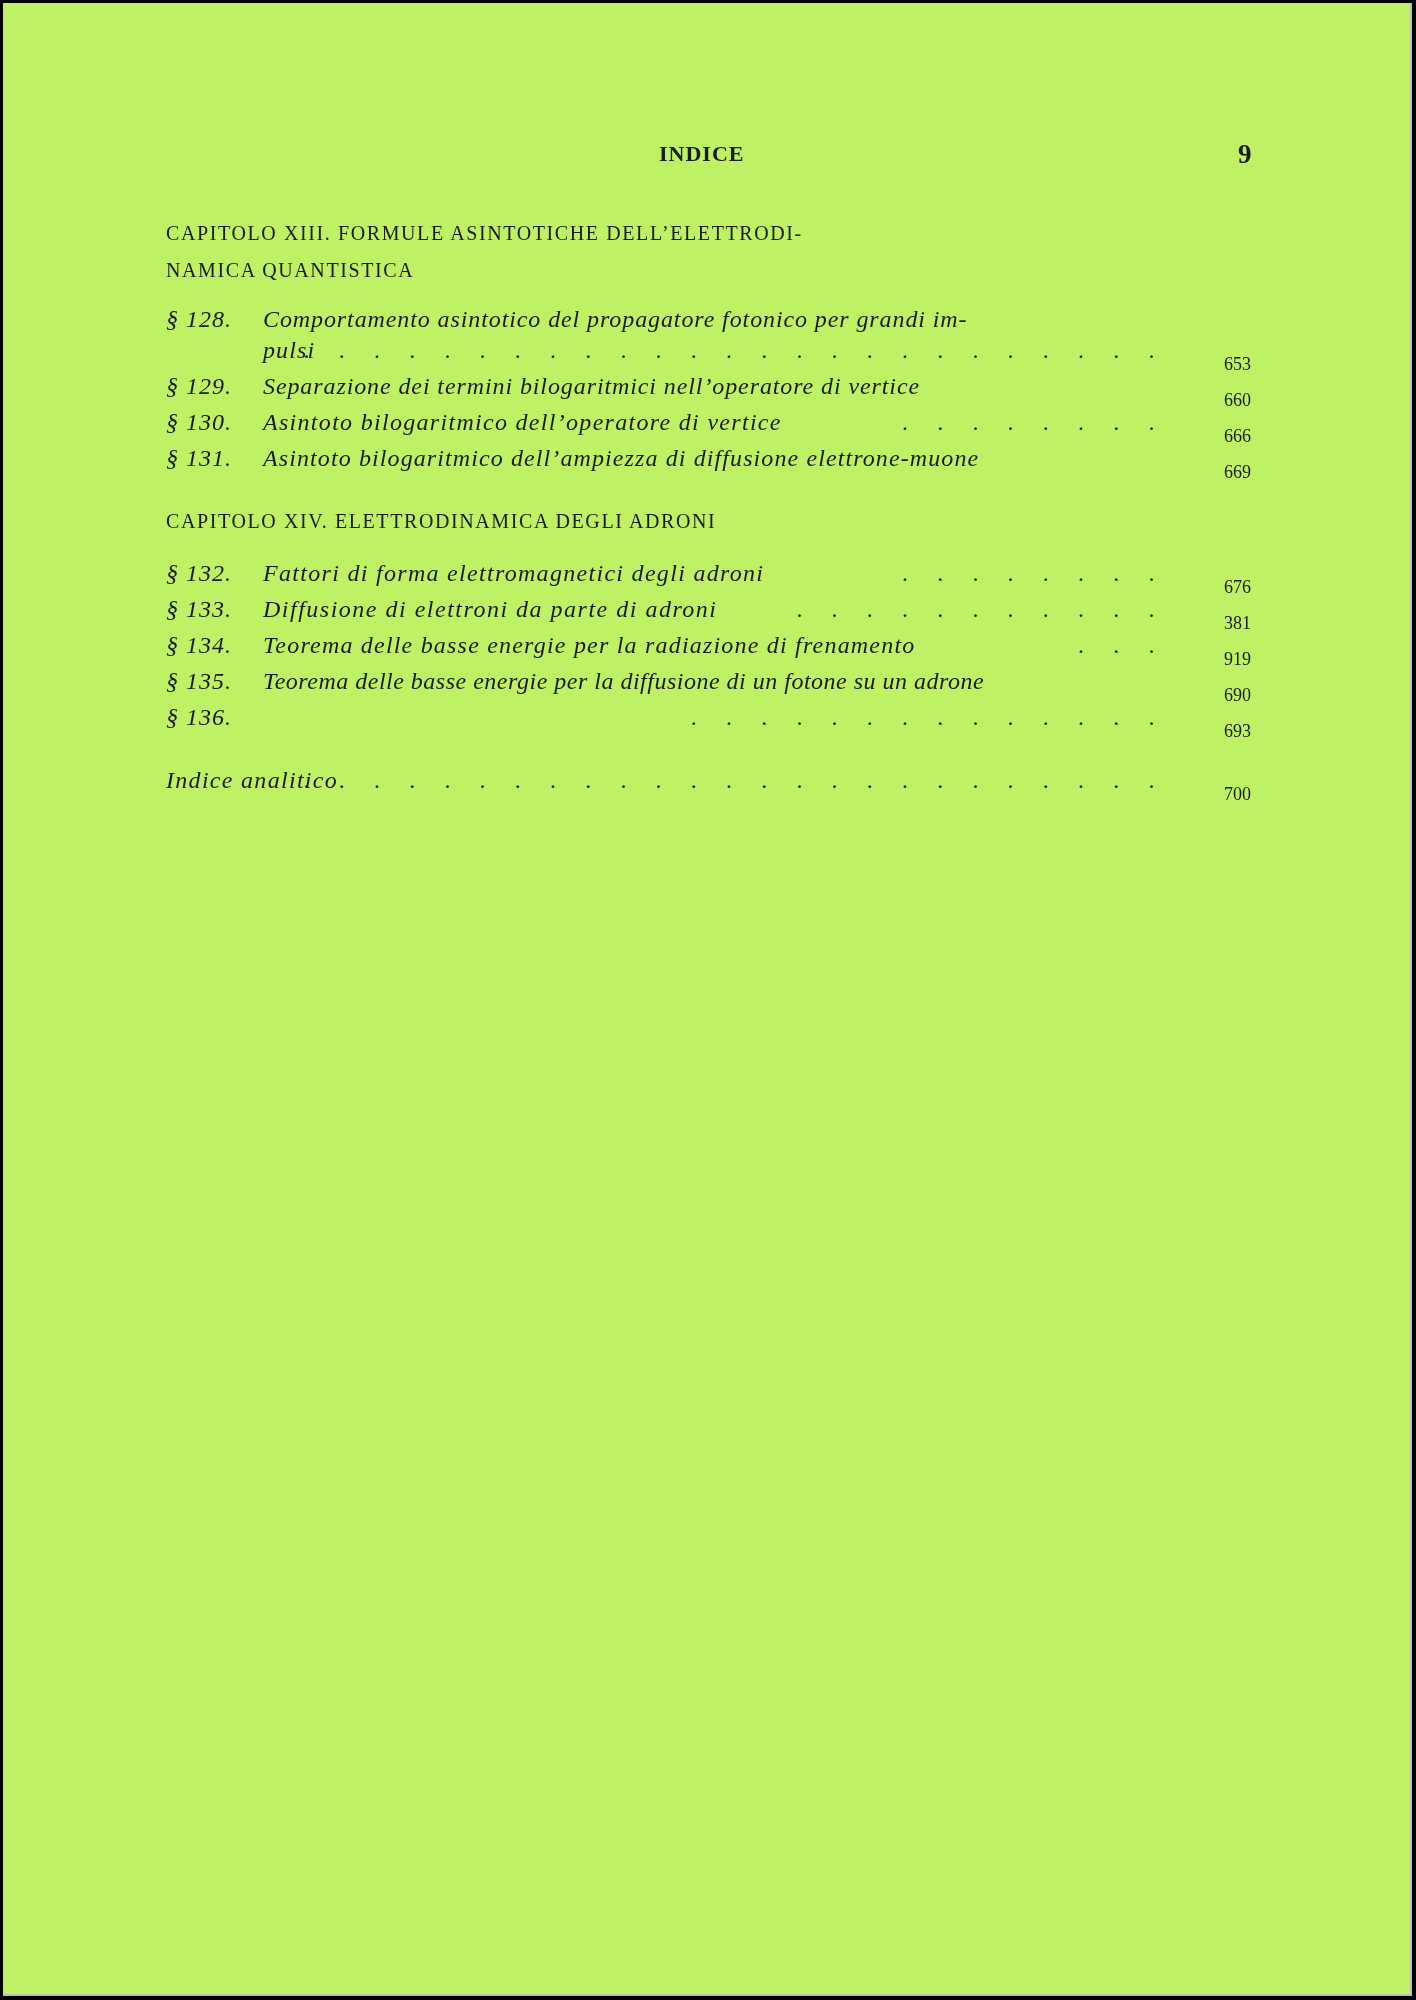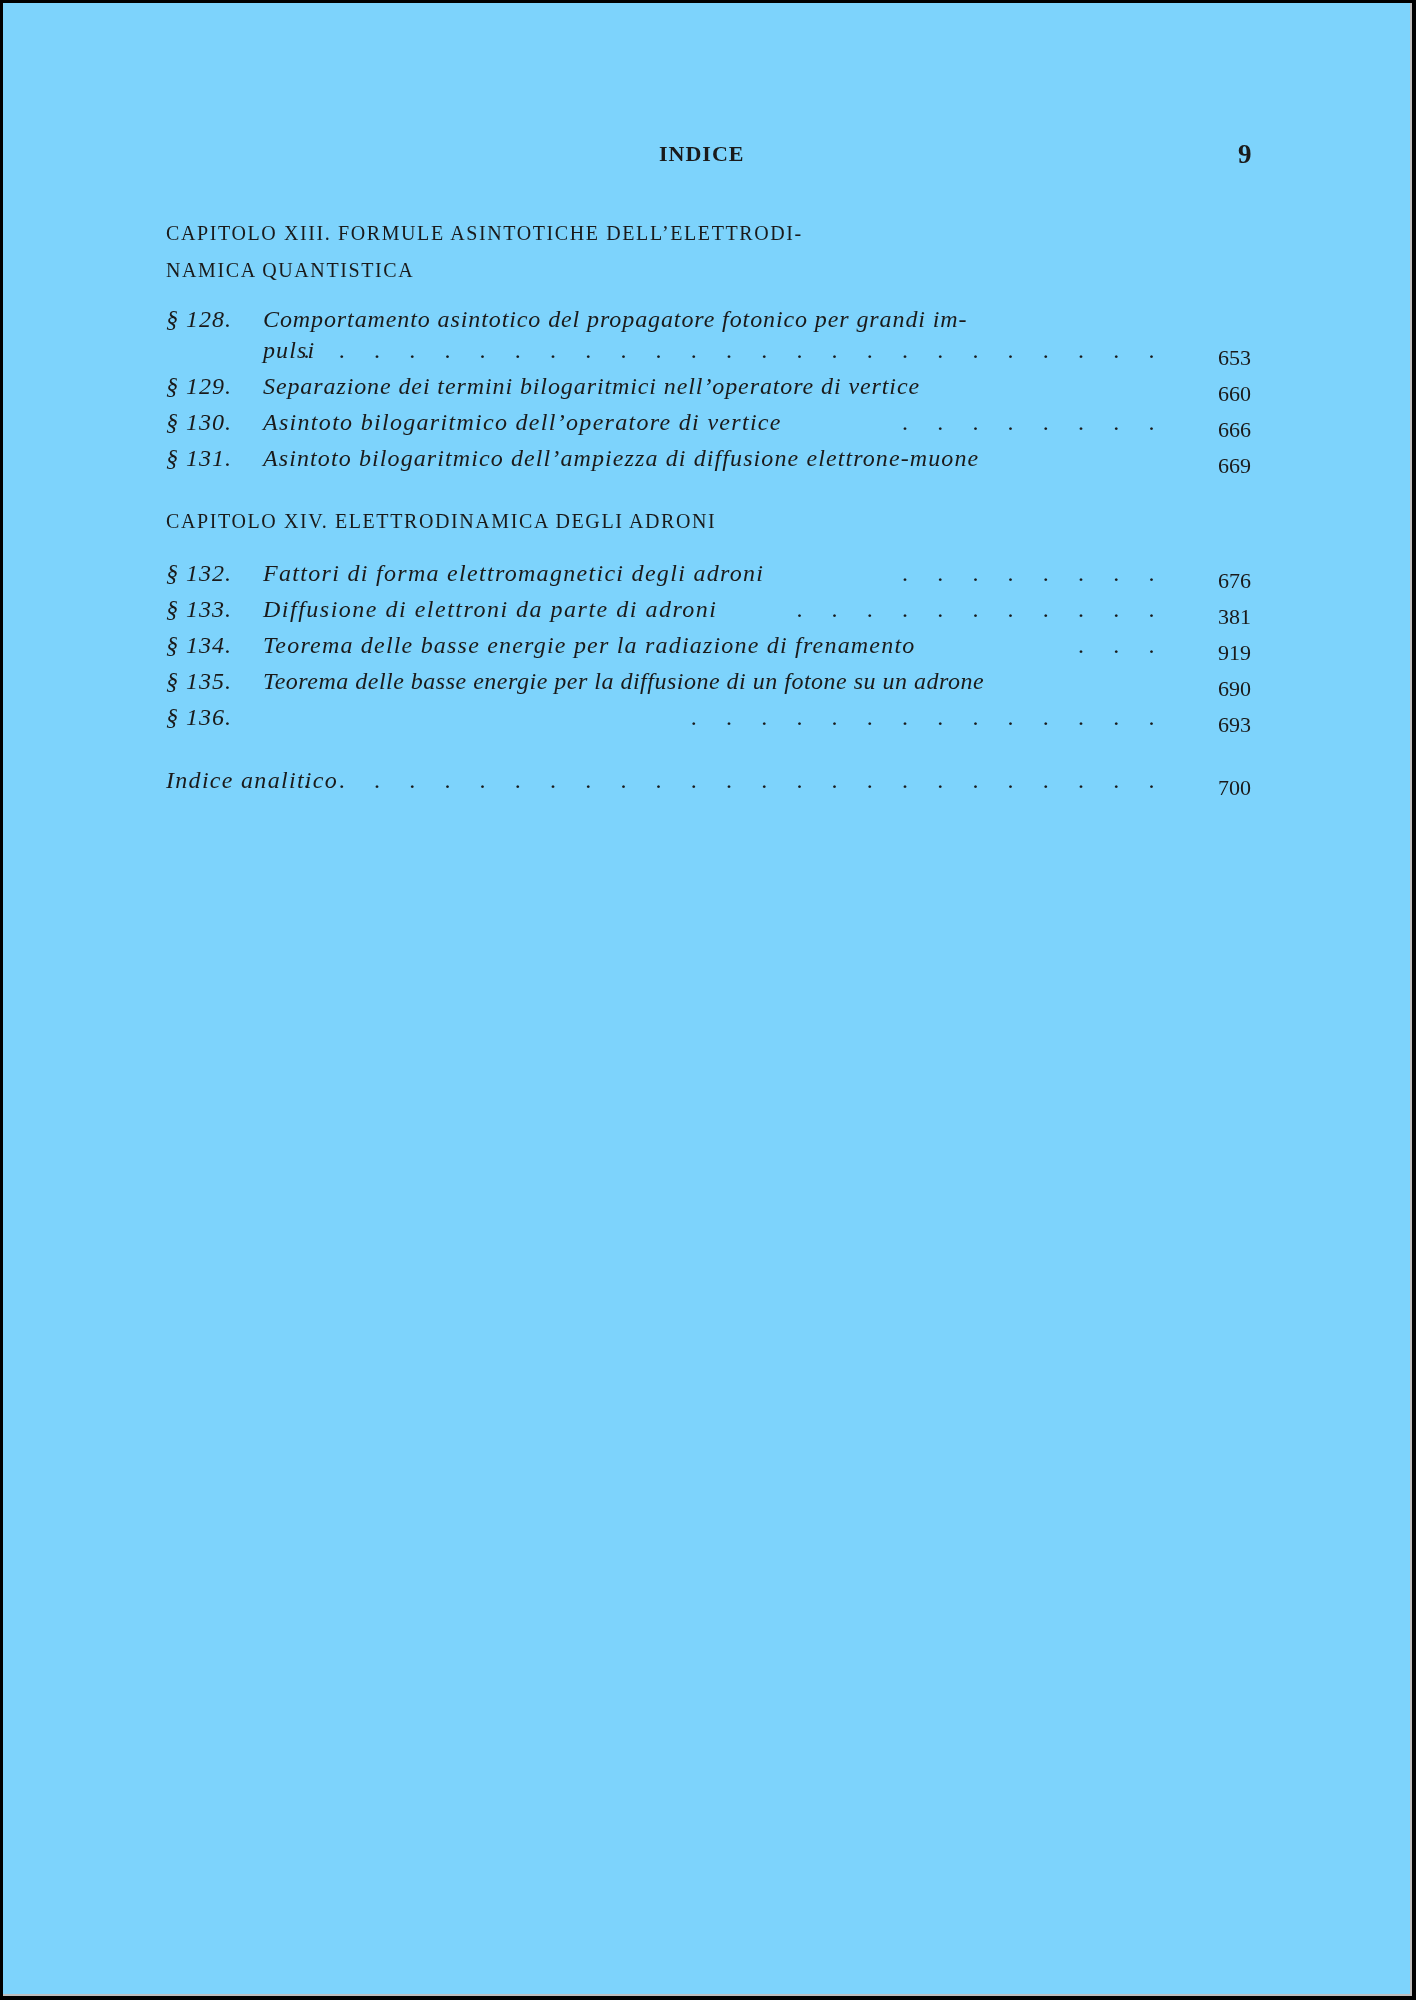--- a/index.html
+++ b/index.html
@@ -17,21 +17,21 @@
       position: absolute;
       left: 0;
       top: 0;
       width: 1416px;
       height: 2000px;
       box-sizing: border-box;
       border-top: 3px solid #000;
       border-left: 3px solid #000;
       border-right: 4px solid #000;
       border-bottom: 4px solid #000;
-      background: #7dd3fc;
+      background: #bef264;
     }
     .page-frame::after {
       content: "";
       position: absolute;
       right: 0;
       top: 0;
       bottom: 0;
       width: 2px;
       background: #bdbdbd;
     }
@@ -104,23 +104,23 @@
       position: absolute;
       top: 0;
       right: 85px;
       font-style: normal;
       letter-spacing: 11.6px;
       white-space: nowrap;
     }
     .entry .pg {
       position: absolute;
       right: 0;
-      top: 8px;
+      top: 14px;
       font-style: normal;
-      font-size: 22px;
+      font-size: 18px;
       width: 50px;
       text-align: right;
     }
     .entry.cont .label { left: 97px; }
     .index-entry .label { left: 0; }
   </style>
 </head>
 <body>
 
 <div class="page-frame">

